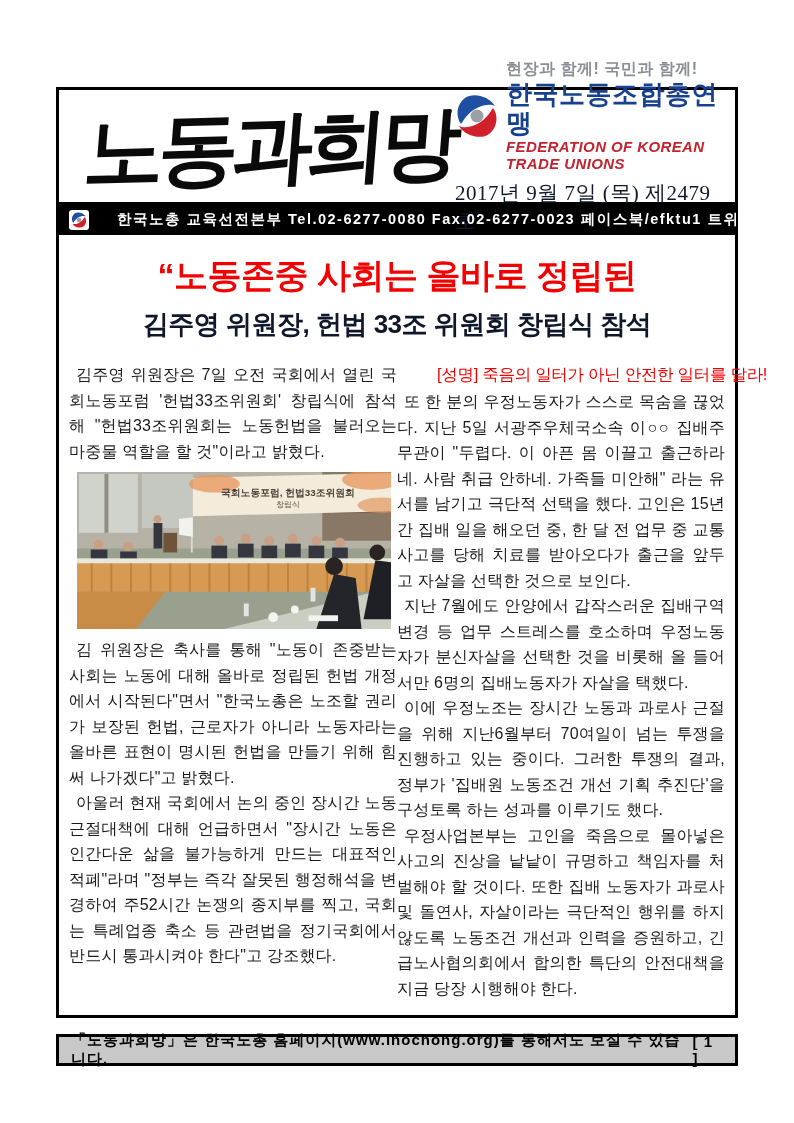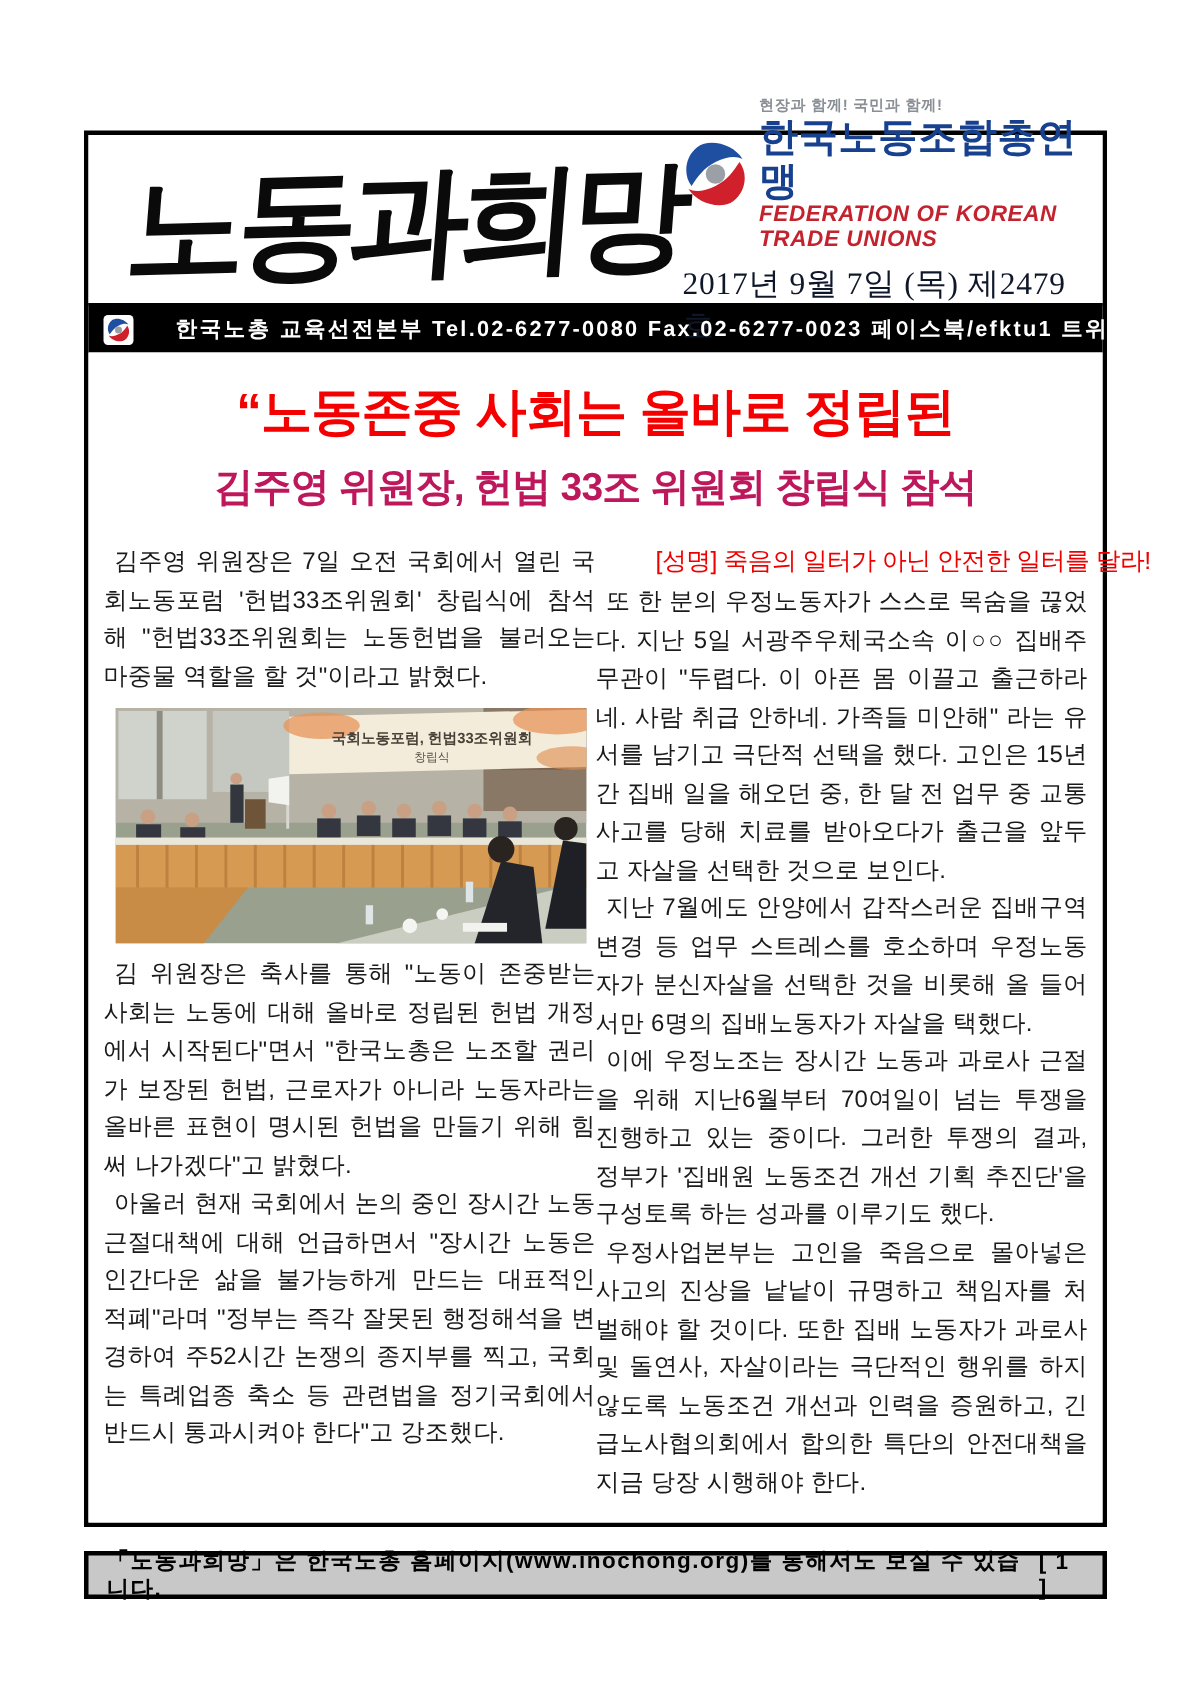--- a/index.html
+++ b/index.html
@@ -25,21 +25,21 @@
     font-weight: 900; font-size: 80px; line-height: 1;
     letter-spacing: -6px; color: #0a0a0a;
     transform: skewX(-6deg) rotate(-1.5deg);
     font-family: "DejaVu Serif", "Liberation Serif", serif;
     white-space: nowrap; padding-left: 12px;
   }
   .org-block { display: flex; flex-direction: column; align-items: flex-end; padding-right: 4px; }
   .org-row { display: flex; align-items: center; gap: 7px; }
   .org-mark { width: 44px; height: 44px; flex: 0 0 auto; }
   .org-texts { display: flex; flex-direction: column; align-items: flex-start; }
-  .org-slogan { font-size: 10px; color: #8a8f96; font-weight: bold; letter-spacing: 0.5px; }
+  .org-slogan { font-size: 16px; color: #8a8f96; font-weight: bold; letter-spacing: 0.5px; }
   .org-name { font-size: 26px; font-weight: 900; color: #17418f; letter-spacing: 0.5px; line-height: 1.1; }
   .org-en { font-size: 15px; font-weight: 900; color: #c3232e; letter-spacing: 0.4px; font-style: italic; }
   .issue-date {
     margin-top: 7px; font-family: "Liberation Serif", "DejaVu Serif", serif;
     font-size: 21px; color: #0f172a; letter-spacing: 0.5px;
   }
 
   
   .contact-bar {
     background: #000; color: #fff; height: 33px;
@@ -48,21 +48,21 @@
   }
   .contact-icon { width: 20px; height: 20px; background: #fff; border-radius: 3px; flex: 0 0 auto;
     display: flex; align-items: center; justify-content: center; }
   .contact-icon svg { width: 16px; height: 16px; }
   .contact-text { font-size: 14.5px; font-weight: bold; letter-spacing: 1.5px; white-space: nowrap; }
 
   
   .main-area { padding: 10px 8px 14px 8px; background: #fff; }
   .headline { text-align: center; color: #f40000; font-weight: 900;
     font-size: 34px; line-height: 1.42; margin-top: 6px; letter-spacing: -0.5px; }
-  .subhead { text-align: center; color: #be185d; font-weight: 900;
+  .subhead { text-align: center; color: #0f172a; font-weight: 900;
     font-size: 26px; margin-top: 8px; margin-bottom: 14px; letter-spacing: -0.5px; }
 
   .columns { display: flex; gap: 0; padding: 6px 2px 0 2px; }
   .col { width: 50%; }
   .body-p {
     font-size: 16px; line-height: 25.5px; text-align: justify;
     text-indent: 7px; color: #1a1a1a; letter-spacing: 0.2px;
     word-break: break-all;
   }
   .statement-title { color: #ee0000; font-weight: 400; font-size: 16.5px;

